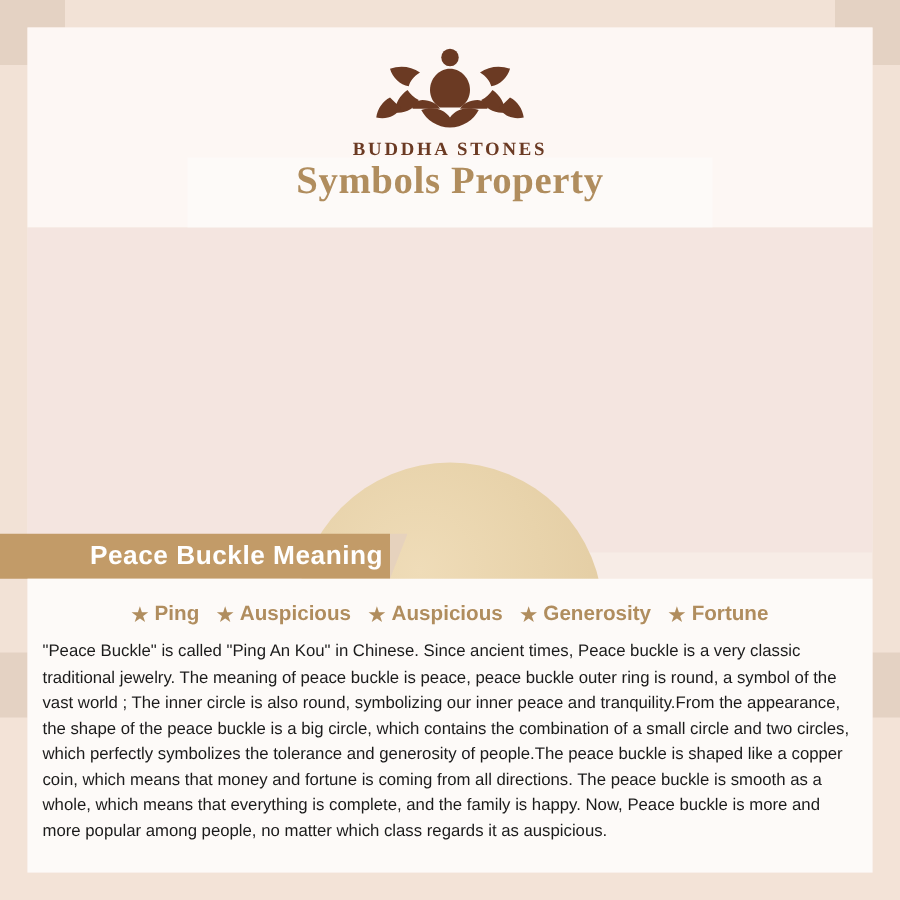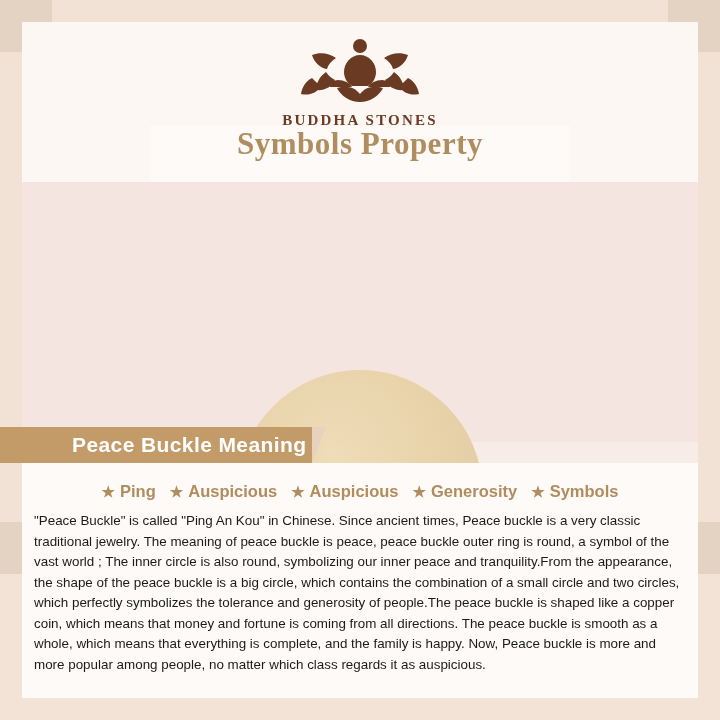--- a/index.html
+++ b/index.html
@@ -235,21 +235,21 @@
         <div class="kw">
           <span class="star">★</span>
           <span>Auspicious</span>
         </div>
         <div class="kw">
           <span class="star">★</span>
           <span>Generosity</span>
         </div>
         <div class="kw">
           <span class="star">★</span>
-          <span>Symbols</span>
+          <span>Fortune</span>
         </div>
       </div>
 
       <p class="body-text">"Peace Buckle" is called "Ping An Kou" in Chinese. Since ancient times, Peace buckle is a very classic traditional jewelry. The meaning of peace buckle is peace, peace buckle outer ring is round, a symbol of the vast world ; The inner circle is also round, symbolizing our inner peace and tranquility.From the appearance, the shape of the peace buckle is a big circle, which contains the combination of a small circle and two circles, which perfectly symbolizes the tolerance and generosity of people.The peace buckle is shaped like a copper coin, which means that money and fortune is coming from all directions. The peace buckle is smooth as a whole, which means that everything is complete, and the family is happy. Now, Peace buckle is more and more popular among people, no matter which class regards it as auspicious.</p>
     </div>
 
   </div>
 </div>
 
 </body></html>

